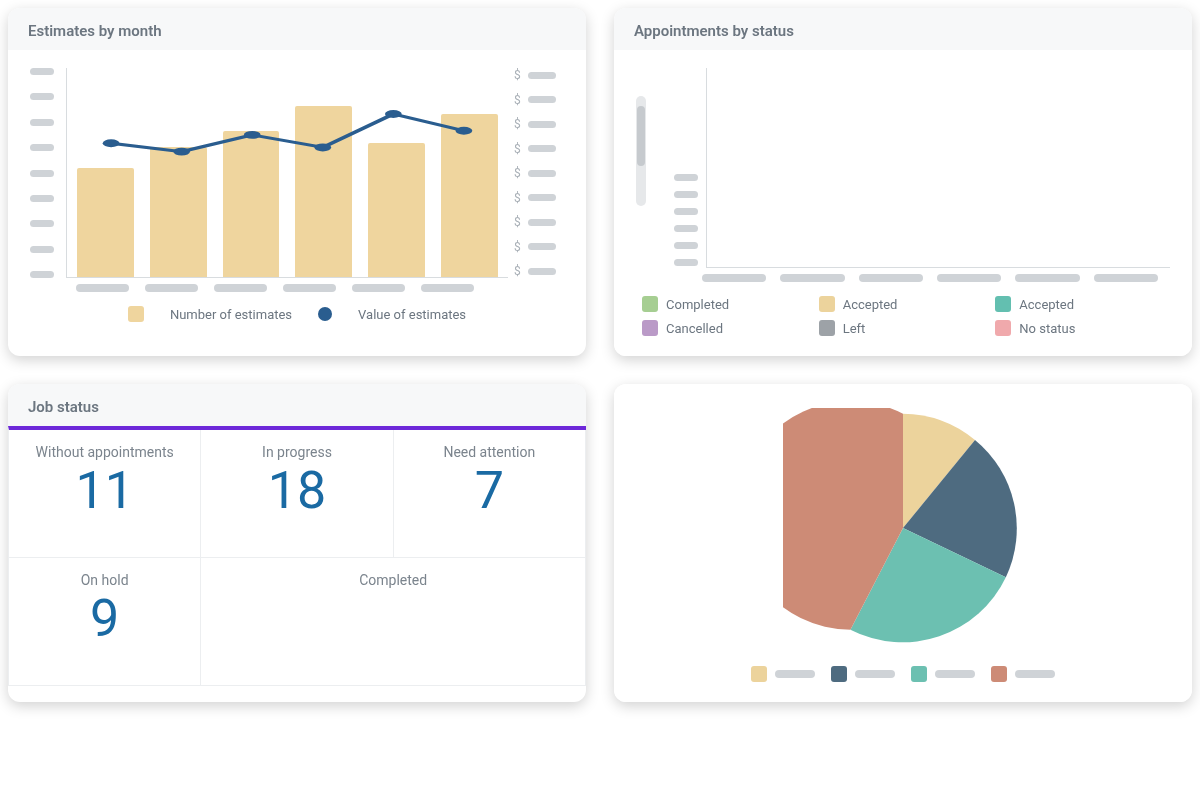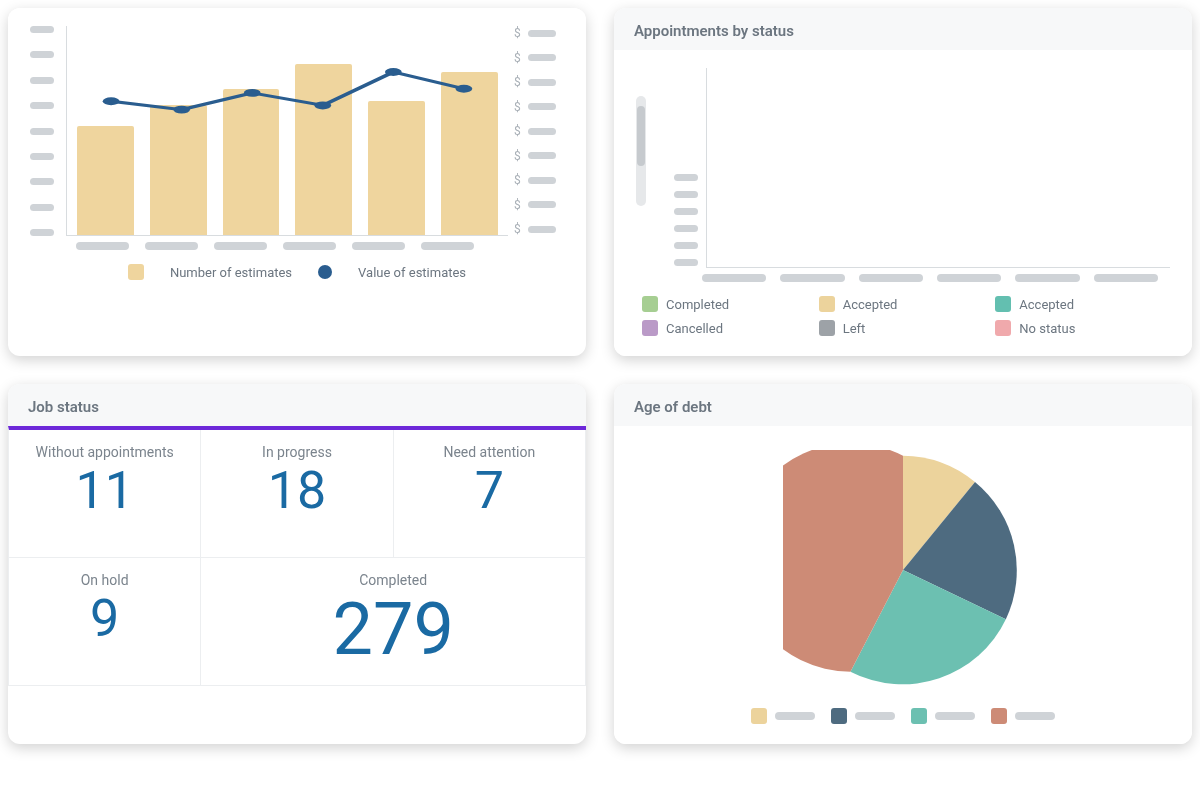--- a/index.html
+++ b/index.html
@@ -141,20 +141,21 @@
   }
   .pie-legend .item{display:flex; align-items:center; gap:8px;}
   .pie-legend .tick{ width:40px; height:8px;}
 </style>
 </head>
 <body>
 
 <div class="grid">
 
   <div class="card">
+    <div class="card-header">Estimates by month</div>
     <div class="card-body">
       <div class="est-chart">
         <div class="est-yleft">
           <span class="tick"></span>
             <span class="tick"></span>
             <span class="tick"></span>
             <span class="tick"></span>
             <span class="tick"></span>
             <span class="tick"></span>
             <span class="tick"></span>
@@ -347,27 +348,25 @@
       <div class="js-cell">
         <div class="js-label">Need attention</div>
         <div class="js-value">7</div>
       </div>
       <div class="js-cell">
         <div class="js-label">On hold</div>
         <div class="js-value">9</div>
       </div>
       <div class="js-cell span2">
         <div class="js-label">Completed</div>
-        <div class="js-value big">279</div>
       </div>
     </div>
   </div>
 
   <div class="card">
-    <div class="card-header">Age of debt</div>
     <div class="card-body">
       <div class="pie-wrap">
         <svg width="240" height="240" viewBox="-1.05 -1.05 2.1 2.1">
           <g transform="rotate(-90)">
 
             <path d="M 0 0 L 1 0 A 1 1 0 0 1 0.77 0.63 Z" fill="#ecd39c"></path>
             <path d="M 0 0 L 0.77 0.63 A 1 1 0 0 1 -0.43 0.90 Z" fill="#4e6b80"></path>
             <path d="M 0 0 L -0.43 0.90 A 1 1 0 0 1 -0.89 -0.46 Z" fill="#6cc0b1"></path>
             <path d="M 0 0 L -0.89 -0.46 A 1 1 0 1 1 1 0 Z" fill="#cd8b76"></path>
           </g>

